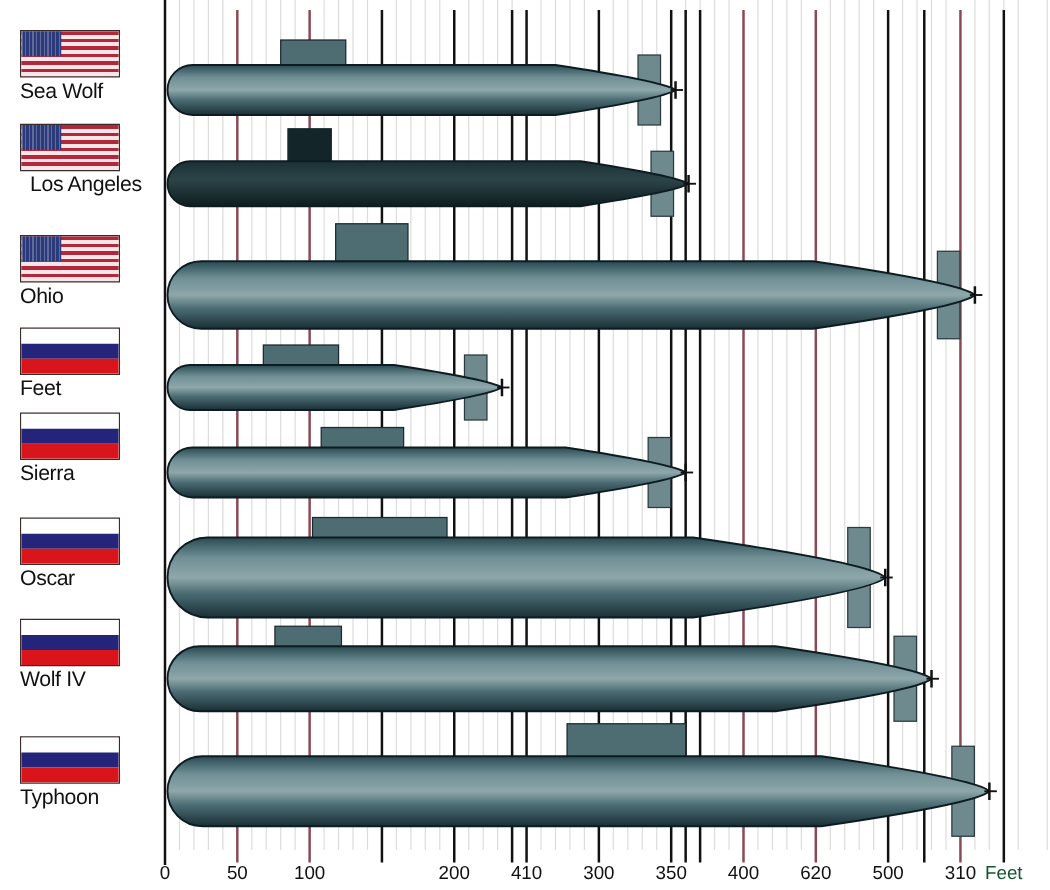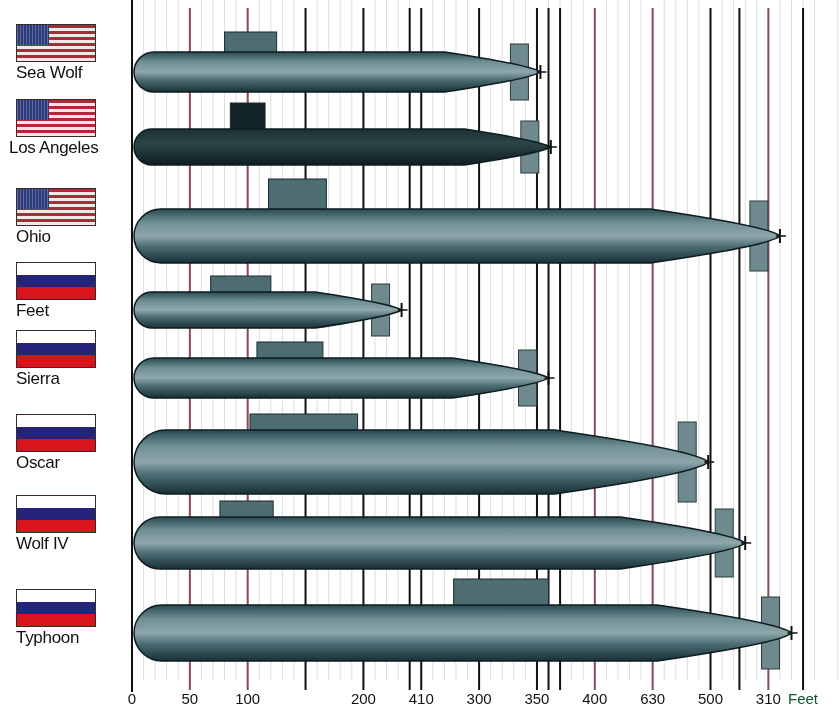--- a/index.html
+++ b/index.html
@@ -163,21 +163,21 @@
   <div id="labels">
       <div class="flag flag-us" style="left: 16px; top: 24px;">
         <div class="stripes"></div>
         <div class="canton"></div>
       </div>
       <div class="name" style="left: 16px; top: 63px;">Sea Wolf</div>
       <div class="flag flag-us" style="left: 16px; top: 99px;">
         <div class="stripes"></div>
         <div class="canton"></div>
       </div>
-      <div class="name" style="left: 9px; top: 138px;">Los Angeles</div>
+      <div class="name" style="left: 24px; top: 138px;">Los Angeles</div>
       <div class="flag flag-us" style="left: 16px; top: 188px;">
         <div class="stripes"></div>
         <div class="canton"></div>
       </div>
       <div class="name" style="left: 16px; top: 227px; text-align: center;">Ohio</div>
       <div class="flag flag-ru" style="left: 16px; top: 262px;">
         <div class="w"></div>
         <div class="b"></div>
         <div class="r"></div>
       </div>
@@ -210,18 +210,18 @@
   <div id="axis">
       <div class="tick" style="left: 132px; top: 690px;">0</div>
       <div class="tick" style="left: 189.85px; top: 690px;">50</div>
       <div class="tick" style="left: 247.7px; top: 690px;">100</div>
       <div class="tick" style="left: 305.55px; top: 718px; font-family: Liberation Mono, monospace;">150</div>
       <div class="tick" style="left: 363.4px; top: 690px;">200</div>
       <div class="tick" style="left: 421.25px; top: 690px;">410</div>
       <div class="tick" style="left: 479.1px; top: 690px;">300</div>
       <div class="tick" style="left: 536.95px; top: 690px;">350</div>
       <div class="tick" style="left: 594.8px; top: 690px;">400</div>
-      <div class="tick" style="left: 652.65px; top: 690px;">630</div>
+      <div class="tick" style="left: 652.65px; top: 690px;">620</div>
       <div class="tick" style="left: 710.5px; top: 690px;">500</div>
       <div class="tick" style="left: 768.35px; top: 690px;">310</div>
       <div class="unit" style="left: 788px; top: 690px;">Feet</div>
     </div>
 </div>
 
 </body></html>

